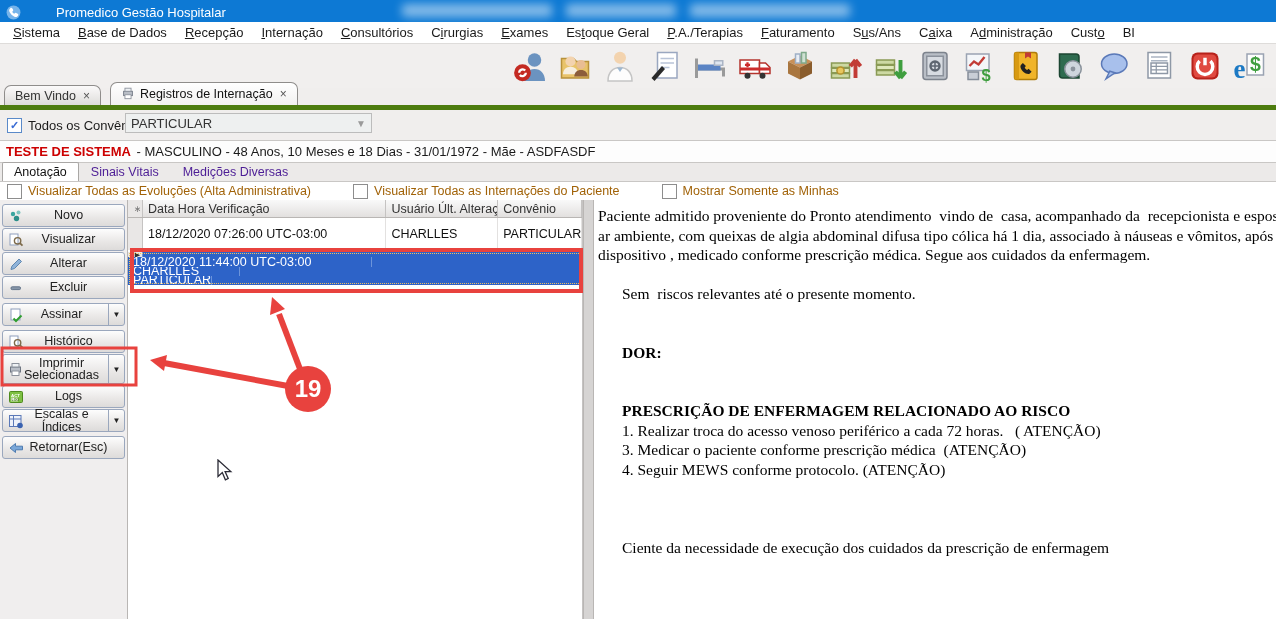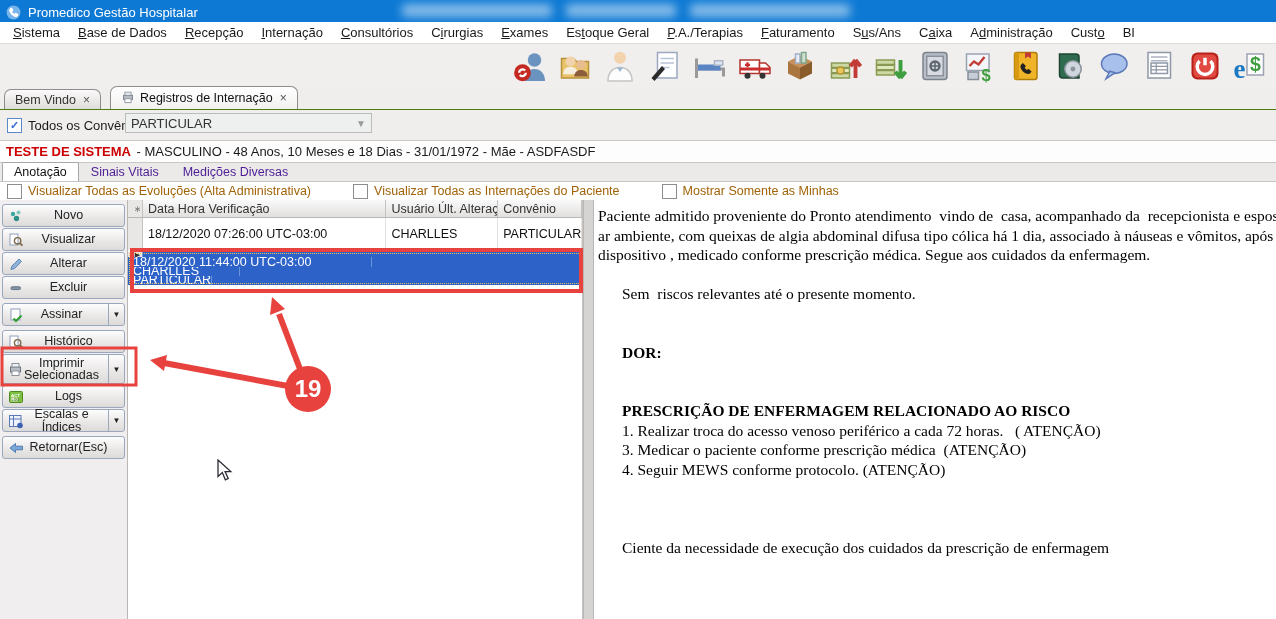--- a/index.html
+++ b/index.html
@@ -1,40 +1,40 @@
 <!DOCTYPE html>
 <html><head>
 <meta charset="utf-8">
 <style>
   html,body{margin:0;padding:0;background:#555;}
   #app{position:relative;width:1276px;height:619px;background:#f0eeed;overflow:hidden;
        font-family:"Liberation Sans",sans-serif;font-size:13px;color:#1a1a1a;}
 
   
   #titlebar{position:absolute;left:0;top:0;width:1276px;height:24px;background:#0d79d4;
-            display:flex;align-items:center;color:#fff;}
+            display:flex;align-items:center;color:#fff;gap:28px;}
   #titlebar .appicon{width:15px;height:15px;margin:0 7px 0 6px;flex:0 0 auto;}
   #titlebar .title{font-size:13px;white-space:nowrap;}
   .redact{position:absolute;top:4px;height:13px;background:rgba(255,255,255,.5);filter:blur(5px);border-radius:3px;}
 
   
   #menubar{position:absolute;left:0;top:22px;width:1276px;height:22px;background:#fff;
            border-bottom:1px solid #dedcda;display:flex;align-items:center;padding-left:4px;box-sizing:border-box;}
   .menu-item{padding:2px 9px;white-space:nowrap;cursor:default;}
   .menu-item u{text-decoration:underline;}
 
   
   #toolbar{position:absolute;left:0;top:44px;width:1276px;height:44px;background:#f1efee;
            display:flex;align-items:center;justify-content:flex-end;padding-right:6px;box-sizing:border-box;}
   .tb-icon{width:40px;height:40px;margin-left:5px;display:flex;align-items:center;justify-content:center;}
   .tb-icon svg{width:36px;height:36px;}
 
   
   #tabstrip{position:absolute;left:0;top:88px;width:1276px;height:22px;background:#f0eeed;
-            border-bottom:1px solid #4d7c0f;display:flex;align-items:flex-end;padding-left:4px;box-sizing:border-box;}
+            border-bottom:5px solid #4d7c0f;display:flex;align-items:flex-end;padding-left:4px;box-sizing:border-box;}
   .doc-tab{height:19px;display:flex;align-items:center;gap:5px;padding:0 10px;margin-right:9px;
            border:1px solid #8f8d8b;border-bottom:none;border-radius:7px 7px 0 0;
            background:linear-gradient(#fbfafa,#dedcda);font-size:12.5px;color:#333;}
   .doc-tab.active{height:22px;background:linear-gradient(#ffffff,#f2f1f0);color:#111;}
   .doc-tab .x{color:#555;font-size:12px;margin-left:2px;cursor:pointer;}
   .doc-tab svg{width:14px;height:14px;}
 
   
   #convrow{position:absolute;left:0;top:110px;width:1276px;height:30px;background:#f0eeed;
            display:flex;align-items:center;}

